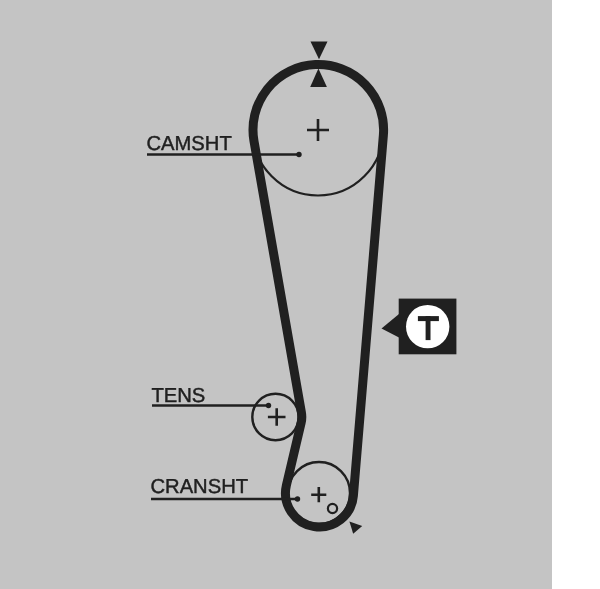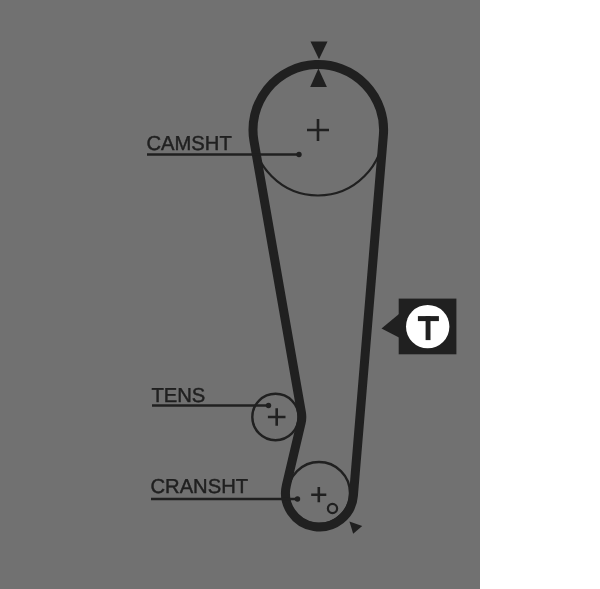--- a/index.html
+++ b/index.html
@@ -1,16 +1,16 @@
 <!DOCTYPE html>
 <html><head>
 <meta charset="utf-8">
 <style>
   html,body{margin:0;padding:0;background:#ffffff;}
-  .wrap{position:relative;width:480px;height:589px;background:#ec4899;overflow:hidden;filter:grayscale(1);}
+  .wrap{position:relative;width:552px;height:589px;background:#7dd3fc;overflow:hidden;filter:grayscale(1);}
   svg{position:absolute;left:0;top:0;}
   .lbl{font-family:"Liberation Sans",sans-serif;font-size:20.2px;fill:#231f20;stroke:#231f20;stroke-width:0.45;}
 </style>
 </head>
 <body>
 <div class="wrap">
 <svg width="600" height="589" viewBox="0 0 600 589">
 
   <circle cx="318" cy="130" r="65.5" fill="none" stroke="#231f20" stroke-width="2.2"></circle>
   <circle cx="275.5" cy="417" r="23.2" fill="none" stroke="#231f20" stroke-width="2.4"></circle>

